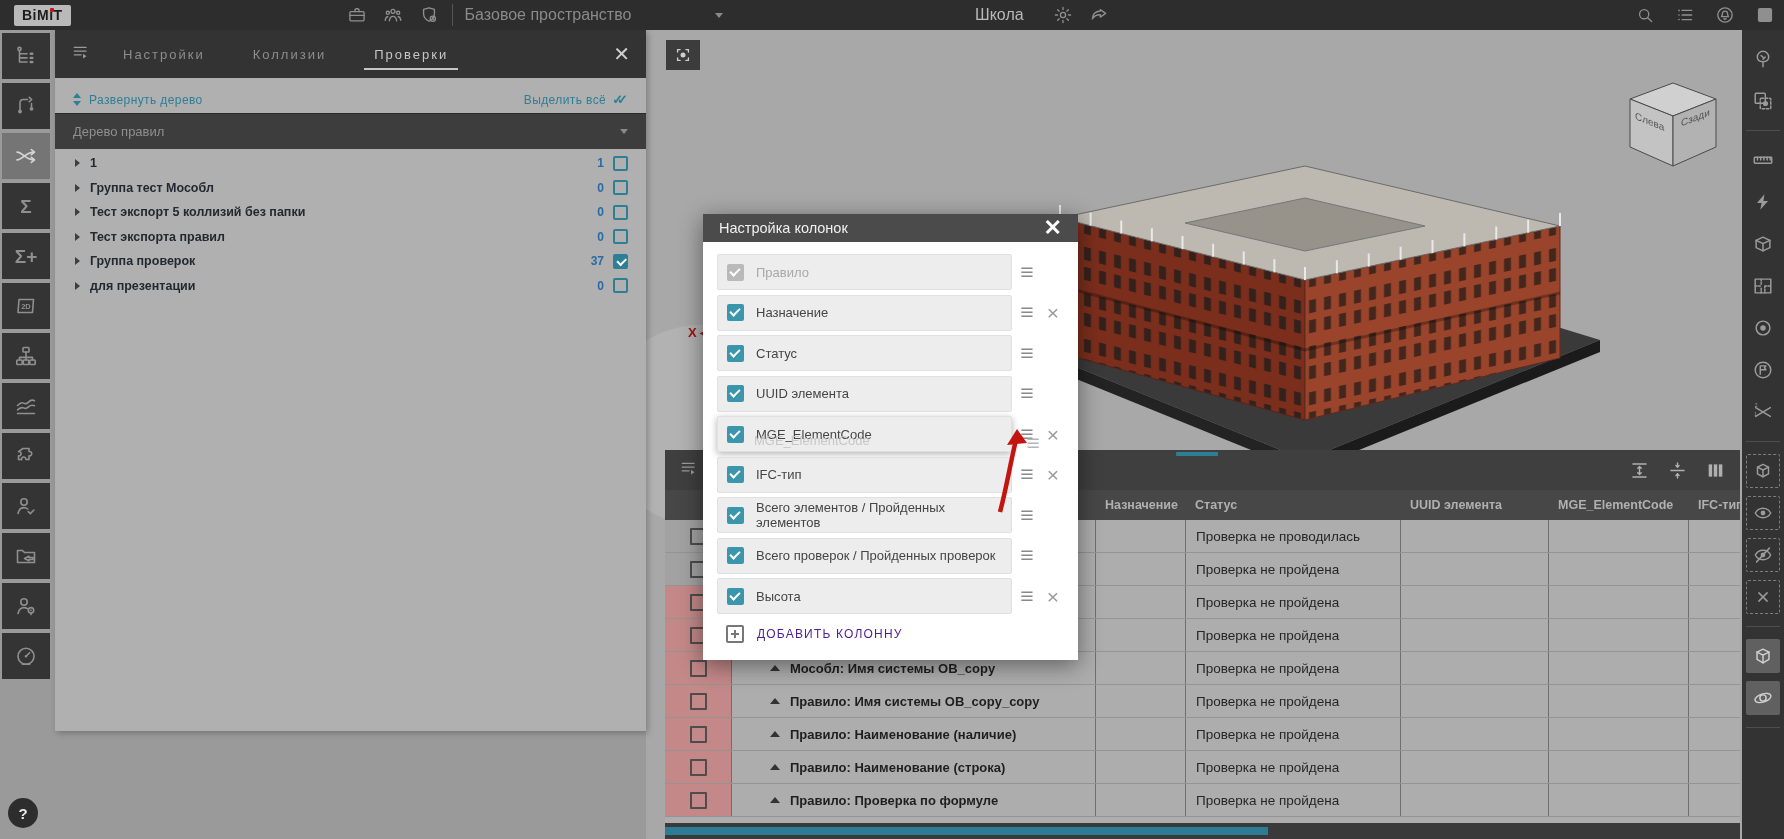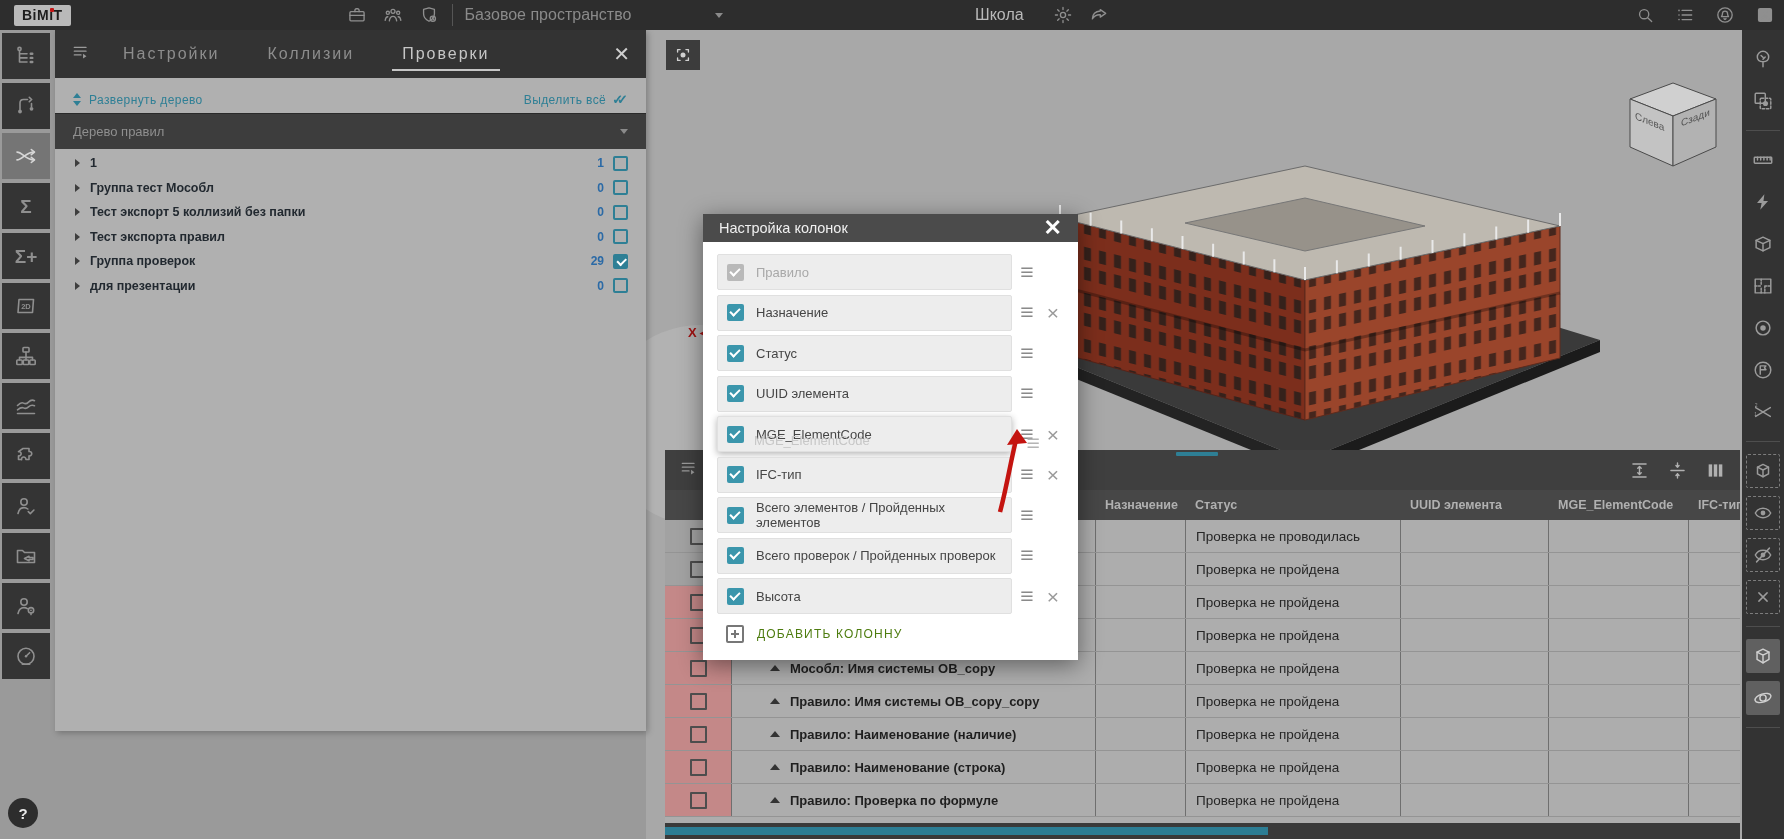--- a/index.html
+++ b/index.html
@@ -27,21 +27,21 @@
   #left-toolbar{position:absolute;left:2px;top:33px;width:48px;z-index:20;display:flex;flex-direction:column;gap:4px;}
   .ltool{width:48px;height:46px;background:#343434;color:#8f8f8f;display:flex;align-items:center;justify-content:center;cursor:pointer;}
   .ltool.active{background:#757575;color:#d6d6d6;}
   .ltool .ic{width:24px;height:24px;}
   .tglyph{font-size:19px;font-weight:bold;line-height:1;}
 
   
   #left-panel{position:absolute;left:55px;top:30px;width:591px;height:701px;z-index:10;background:#b0b0b0;box-shadow:2px 2px 6px rgba(0,0,0,.25);}
   #lp-header{height:48px;background:#333;display:flex;align-items:center;padding:0 16px;}
   #lp-menu{color:#9a9a9a;width:24px;height:24px;margin-right:26px;cursor:pointer;}
-  .lp-tab{color:#8d8d8d;font-size:16px;letter-spacing:2px;margin-right:44px;cursor:pointer;position:relative;padding:14px 2px;}
+  .lp-tab{color:#8d8d8d;font-size:13px;letter-spacing:2px;margin-right:44px;cursor:pointer;position:relative;padding:14px 2px;}
   .lp-tab.active{color:#c6c6c6;}
   .lp-tab.active::after{content:"";position:absolute;left:-8px;right:-8px;bottom:6px;height:2px;background:#c6c6c6;}
   #lp-close{margin-left:auto;color:#cfcfcf;font-size:20px;cursor:pointer;line-height:1;}
   #tree-select{height:36px;background:#3d3d3d;display:flex;align-items:center;padding:0 18px;cursor:pointer;border-top:1px solid #2a2a2a;}
   #tree-select span{color:#8f8f8f;font-size:13px;}
   #tree-select .chev-down{margin-left:auto;}
   #tree-controls{display:flex;align-items:center;padding:14px 18px 6px;}
   .teal-link{color:#2e7f95;font-size:12px;letter-spacing:.4px;cursor:pointer;}
   #expand-icon{display:inline-flex;flex-direction:column;gap:3px;margin-right:8px;cursor:pointer;}
   #expand-icon i{width:0;height:0;border-left:4px solid transparent;border-right:4px solid transparent;}
@@ -112,21 +112,21 @@
   .handle{width:30px;text-align:center;color:#8a8a8a;font-size:23px;line-height:1;cursor:grab;user-select:none;}
   .mrow-x{width:22px;text-align:center;color:#9a9a9a;font-size:21px;cursor:pointer;line-height:1;}
   .mrow-x.hidden{visibility:hidden;}
   .ghost-label{position:absolute;left:37px;top:17px;font-size:13px;color:#c7c7c7;pointer-events:none;}
   .ghost-handle{position:absolute;right:24px;top:16px;color:#b5b5b5;font-size:23px;line-height:1;pointer-events:none;}
   #add-col{display:flex;align-items:center;gap:13px;height:31px;padding-left:9px;cursor:pointer;}
   #add-plus{width:18px;height:18px;border:2px solid #777;border-radius:2px;position:relative;}
   #add-plus::before,#add-plus::after{content:"";position:absolute;background:#777;}
   #add-plus::before{left:3px;top:6px;width:8px;height:2px;}
   #add-plus::after{left:6px;top:3px;width:2px;height:8px;}
-  #add-col span{font-size:12px;color:#4d7c0f;letter-spacing:1.2px;}
+  #add-col span{font-size:12px;color:#4c1d95;letter-spacing:1.2px;}
 
   
   #annot-arrow{position:absolute;left:990px;top:428px;z-index:50;pointer-events:none;}
 
   
   #right-sidebar{position:absolute;right:0;top:30px;width:42px;height:809px;background:#333;z-index:20;
       display:flex;flex-direction:column;align-items:center;padding-top:12px;}
   .rtool{width:34px;height:34px;margin-bottom:8px;color:#9b9b9b;display:flex;align-items:center;justify-content:center;cursor:pointer;border-radius:2px;}
   .rtool.dashed{border:1px dashed #7d7d7d;}
   .rtool.active{background:#606060;color:#cfcfcf;}
@@ -598,21 +598,21 @@
       </div>
       <div class="tree-row">
         <span class="tri-r"></span>
         <span class="tree-label">Тест экспорта правил</span>
         <span class="tree-count">0</span>
         <span class="cb"></span>
       </div>
       <div class="tree-row">
         <span class="tri-r"></span>
         <span class="tree-label">Группа проверок</span>
-        <span class="tree-count">29</span>
+        <span class="tree-count">37</span>
         <span class="cb checked"></span>
       </div>
       <div class="tree-row">
         <span class="tri-r"></span>
         <span class="tree-label">для презентации</span>
         <span class="tree-count">0</span>
         <span class="cb"></span>
       </div>
     </div>
 </div>

